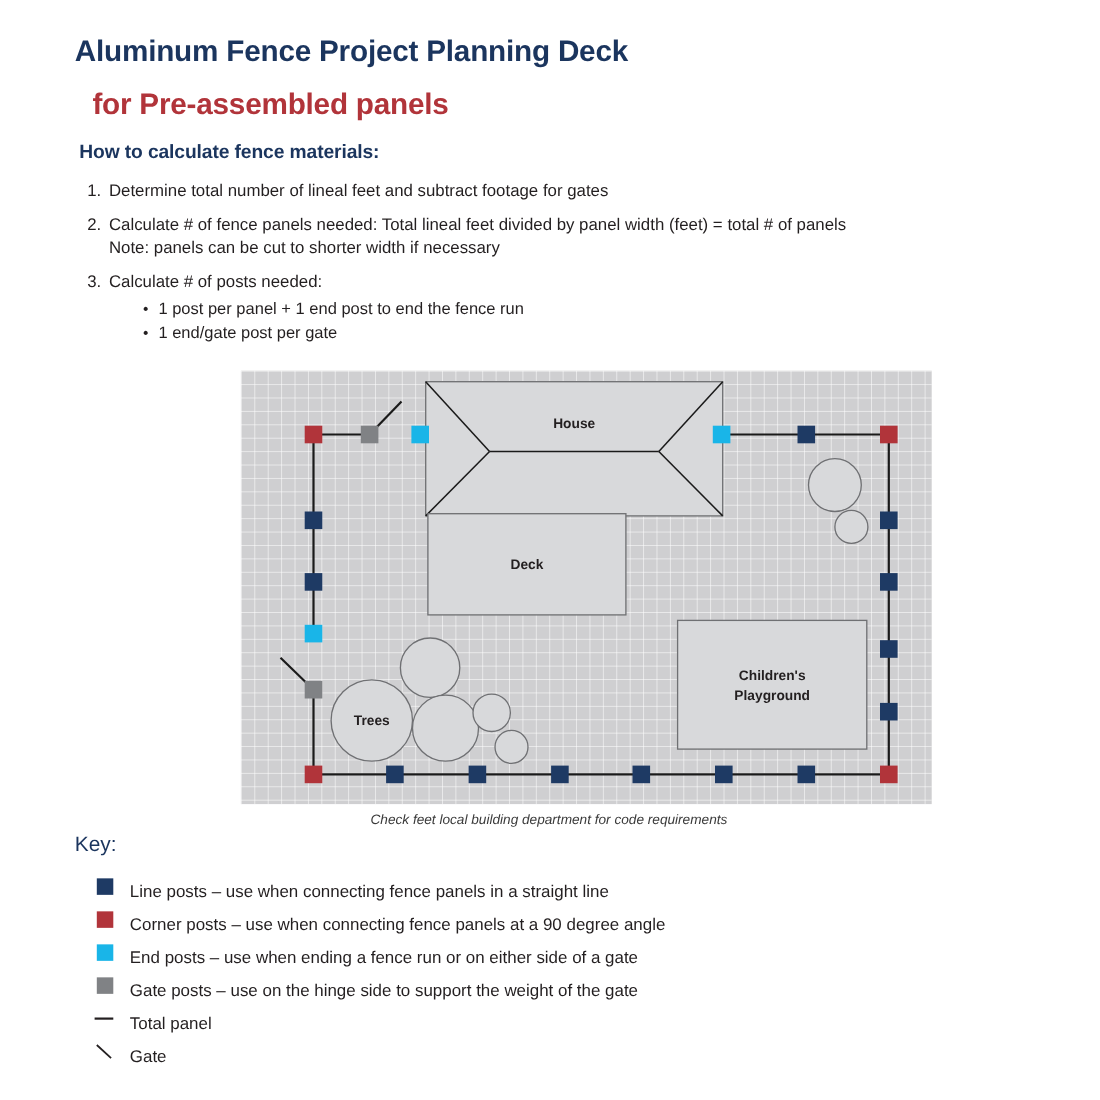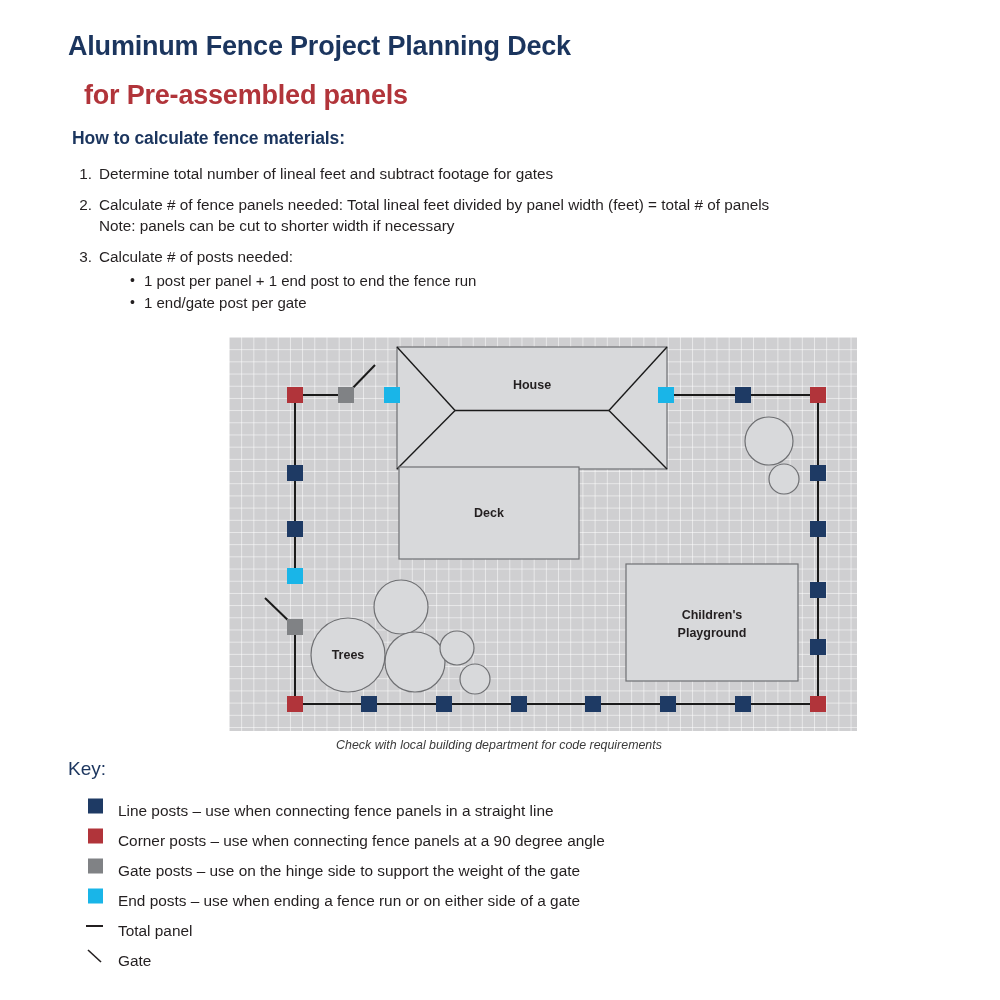--- a/index.html
+++ b/index.html
@@ -86,21 +86,21 @@
   }
   ul.subs > li:before {
     content: "\2022";
     position: absolute;
     left: 0;
     top: -1px;
     font-size: 14px;
   }
 
   
-  .diagram-wrap { position: absolute; left: 185px; top: 337px; padding-left: 44px; }
+  .diagram-wrap { position: absolute; left: 175px; top: 337px; padding-left: 44px; }
   .diagram {
     position: relative;
     width: 628px;
     height: 394px;
     background-color: #cfcfd1;
     background-image:
       linear-gradient(to right, rgba(255,255,255,0.55) 1px, transparent 1px),
       linear-gradient(to bottom, rgba(255,255,255,0.55) 1px, transparent 1px);
     background-size: 12.2px 12.2px;
   }
@@ -245,40 +245,40 @@
           <rect x="431" y="359" width="16" height="16" fill="#1e3a64"></rect>
           <rect x="506" y="359" width="16" height="16" fill="#1e3a64"></rect>
           <text x="303" y="52" text-anchor="middle" font-family="&quot;Liberation Sans&quot;, sans-serif" font-size="12.5" font-weight="bold" fill="#231f20">House</text>
           <text x="260" y="180" text-anchor="middle" font-family="&quot;Liberation Sans&quot;, sans-serif" font-size="12.5" font-weight="bold" fill="#231f20">Deck</text>
           <text x="119" y="322" text-anchor="middle" font-family="&quot;Liberation Sans&quot;, sans-serif" font-size="12.5" font-weight="bold" fill="#231f20">Trees</text>
           <text x="483" y="281.5" text-anchor="middle" font-family="&quot;Liberation Sans&quot;, sans-serif" font-size="12.5" font-weight="bold" fill="#231f20">Children's</text>
           <text x="483" y="299.5" text-anchor="middle" font-family="&quot;Liberation Sans&quot;, sans-serif" font-size="12.5" font-weight="bold" fill="#231f20">Playground</text>
         </svg>
     </div>
   </div>
-  <div class="caption">Check with local building department for code requirements</div>
+  <div class="caption">Check feet local building department for code requirements</div>
 
   <div class="key">
     <div class="key-heading">Key:</div>
     <div id="key-rows">
         <div class="key-row">
           <span class="key-swatch" style="background: rgb(30, 58, 100);"></span>
           <span class="key-label">Line posts – use when connecting fence panels in a straight line</span>
         </div>
         <div class="key-row">
           <span class="key-swatch" style="background: rgb(177, 52, 58);"></span>
           <span class="key-label">Corner posts – use when connecting fence panels at a 90 degree angle</span>
         </div>
         <div class="key-row">
+          <span class="key-swatch" style="background: rgb(25, 181, 232);"></span>
+          <span class="key-label">End posts – use when ending a fence run or on either side of a gate</span>
+        </div>
+        <div class="key-row">
           <span class="key-swatch" style="background: rgb(128, 130, 133);"></span>
           <span class="key-label">Gate posts – use on the hinge side to support the weight of the gate</span>
-        </div>
-        <div class="key-row">
-          <span class="key-swatch" style="background: rgb(25, 181, 232);"></span>
-          <span class="key-label">End posts – use when ending a fence run or on either side of a gate</span>
         </div>
         <div class="key-row">
           <span class="key-dash" style="background: rgb(35, 31, 32);"></span>
           <span class="key-label">Total panel</span>
         </div>
         <div class="key-row">
           <span class="key-gate"><svg width="18" height="18" viewBox="0 0 18 18">
               <line x1="2" y1="3" x2="15" y2="15" stroke="#231f20" stroke-width="1.6"></line>
             </svg></span>
           <span class="key-label">Gate</span>

